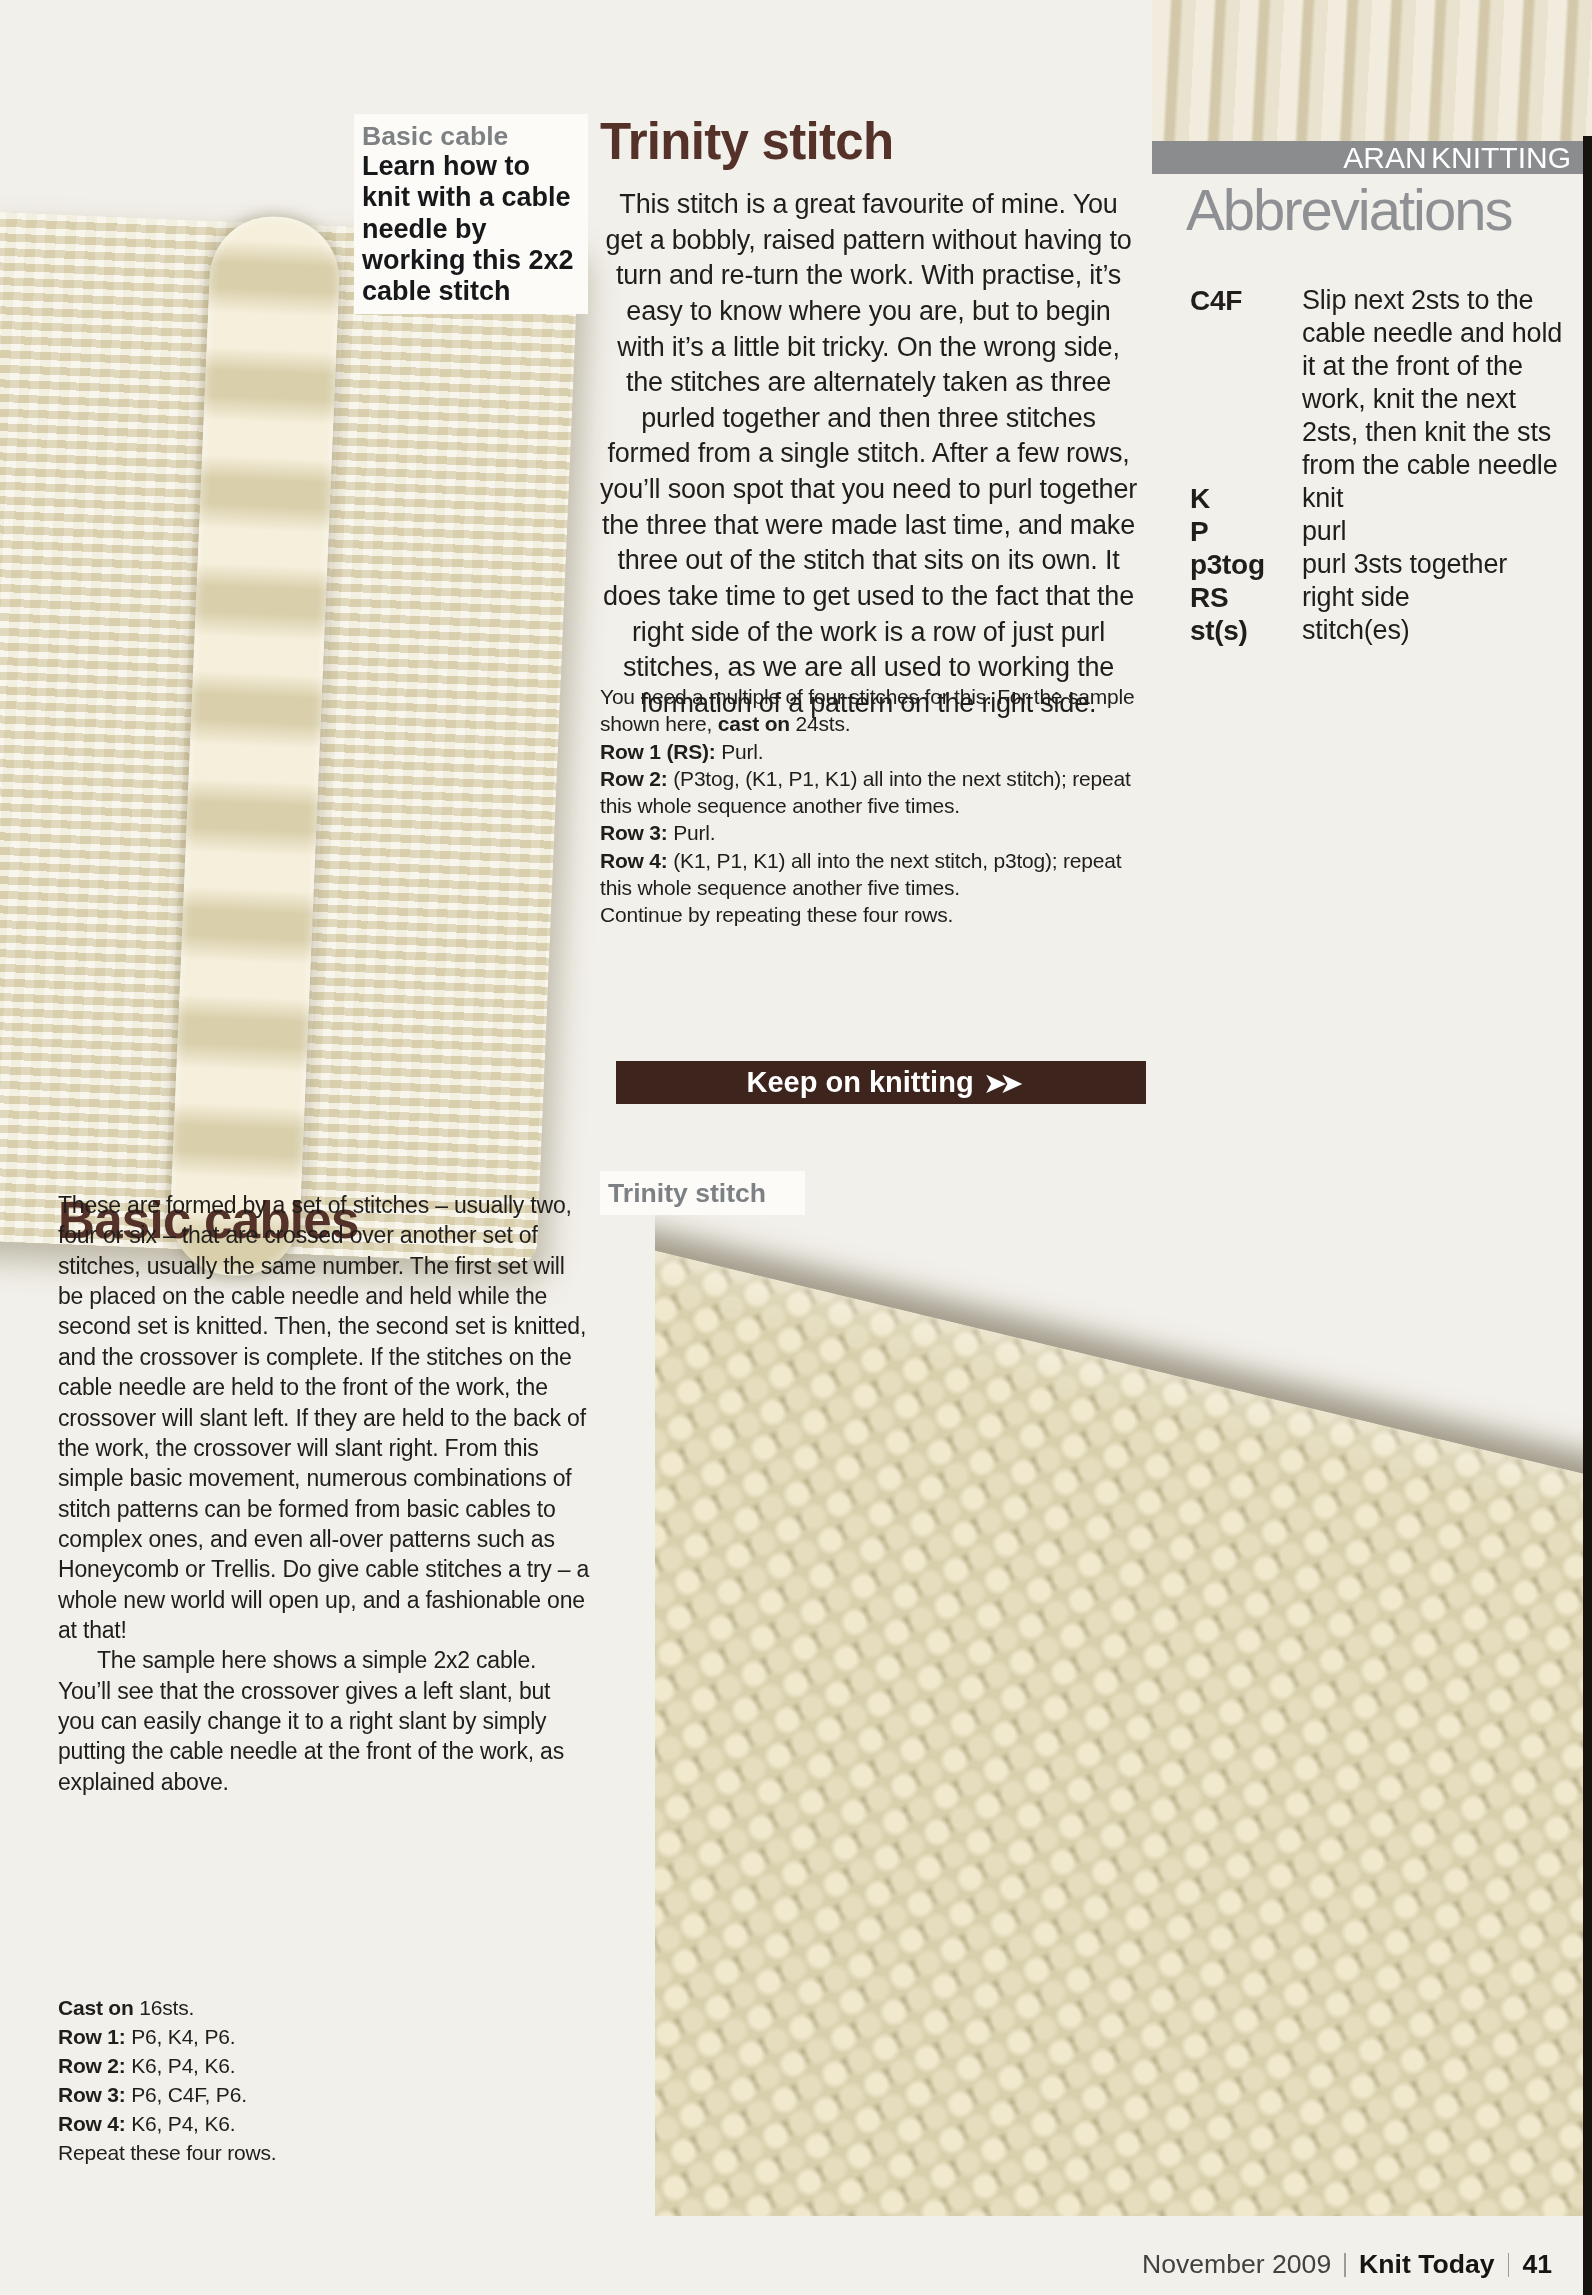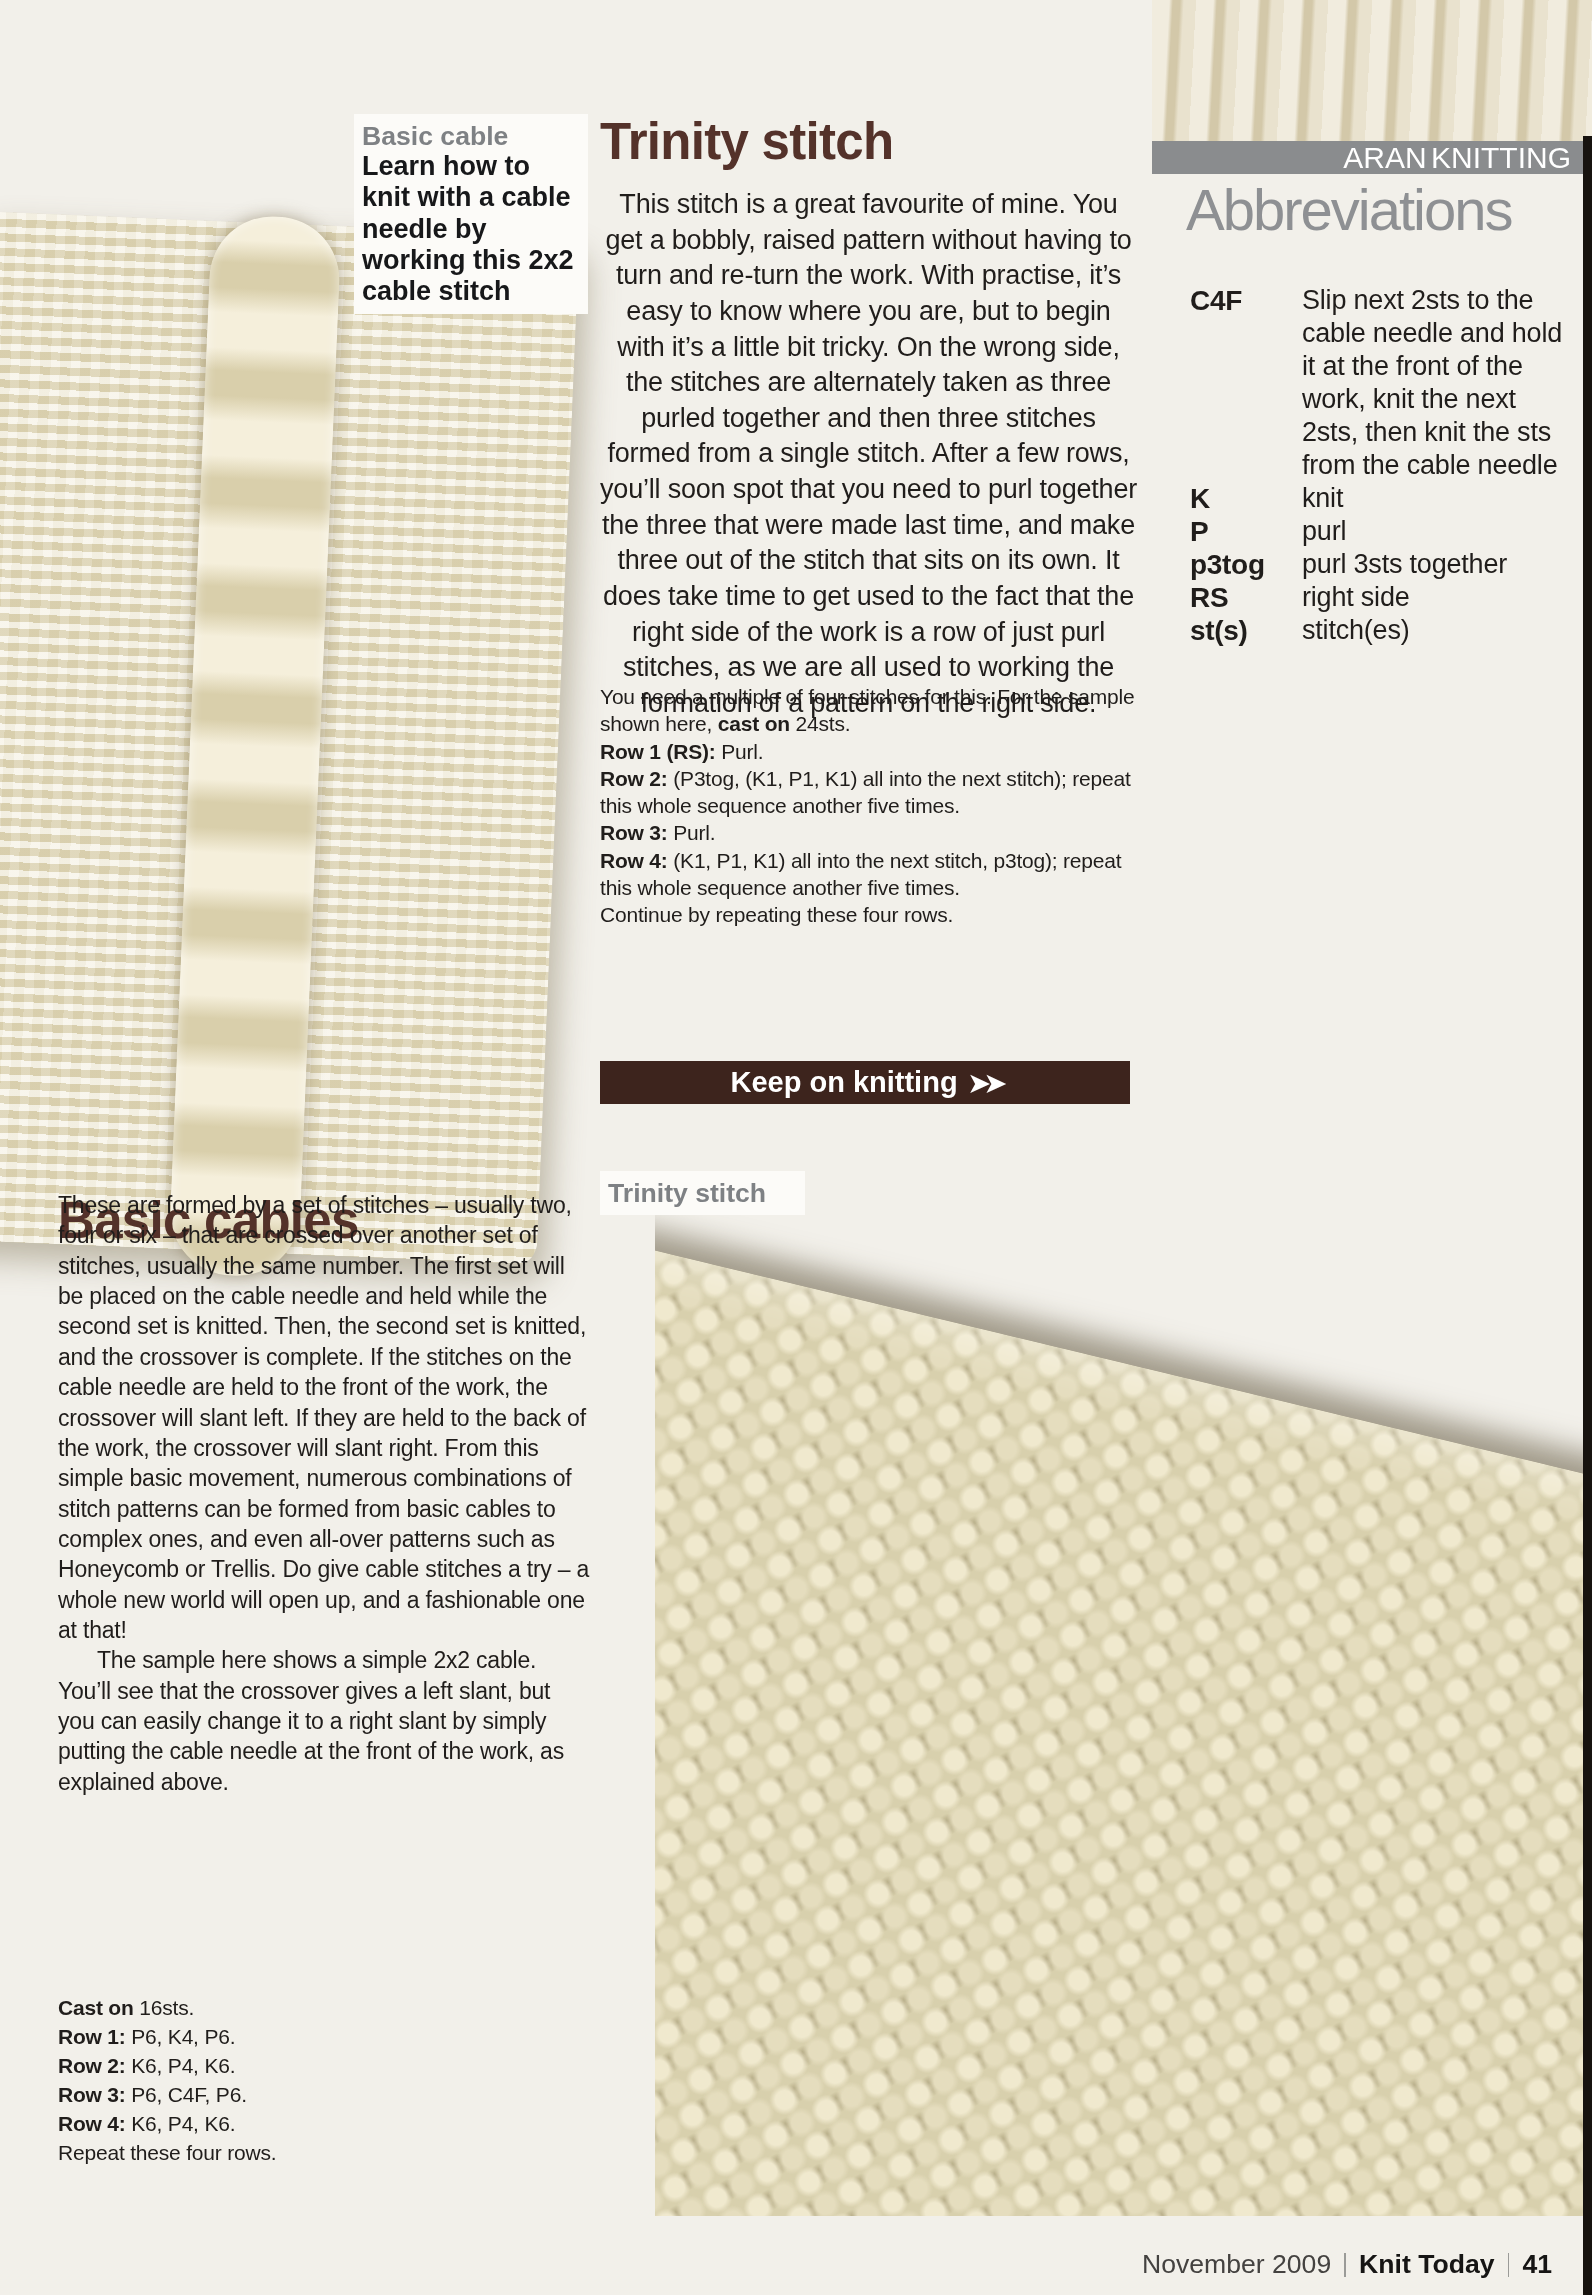--- a/index.html
+++ b/index.html
@@ -49,21 +49,21 @@
   .title-basic{left:58px;top:1191px;}
   .body{position:absolute;margin:0;font-size:27px;line-height:1.32;letter-spacing:-0.2px;text-align:center;}
   .trinity-body{left:600px;top:187px;width:537px;}
   .basic-body{position:absolute;left:58px;top:1190px;width:532px;font-size:23px;line-height:1.32;letter-spacing:-0.2px;}
   .basic-body p{margin:0;}
   .basic-body p.indent{text-indent:39px;}
   .pattern{position:absolute;font-size:21px;line-height:1.3;letter-spacing:-0.2px;}
   .pattern p{margin:0;}
   .trinity-pattern{left:600px;top:683px;width:537px;}
   .basic-pattern{left:58px;top:1994px;width:465px;line-height:1.38;}
-  .banner{position:absolute;left:600px;top:1061px;width:530px;height:43px;background:#3d241d;
+  .banner{position:absolute;left:616px;top:1061px;width:530px;height:43px;background:#3d241d;
     display:flex;align-items:center;justify-content:center;color:#fff;font-size:29px;font-weight:bold;}
   .banner .arrows{margin-left:9.3px;letter-spacing:-8px;font-weight:normal;}
   .abbrev-title{position:absolute;left:1186px;top:176px;margin:0;font-size:58px;font-weight:normal;
     color:#8e9093;letter-spacing:-2px;}
   .abbrev-list{position:absolute;left:1190px;top:284px;width:382px;}
   .abbrev-row{display:flex;margin:0;}
   .abbrev-row .term{width:112px;font-weight:bold;font-size:28px;line-height:33px;flex:none;letter-spacing:-0.3px;}
   .abbrev-row .def{width:270px;font-size:27px;line-height:33px;letter-spacing:-0.2px;}
   .footer{position:absolute;right:40px;top:2249px;display:flex;align-items:center;font-size:26.6px;color:#444240;}
   .footer .sep{display:inline-block;width:1.3px;height:24px;background:#9b9b98;margin:0 13.3px;}

